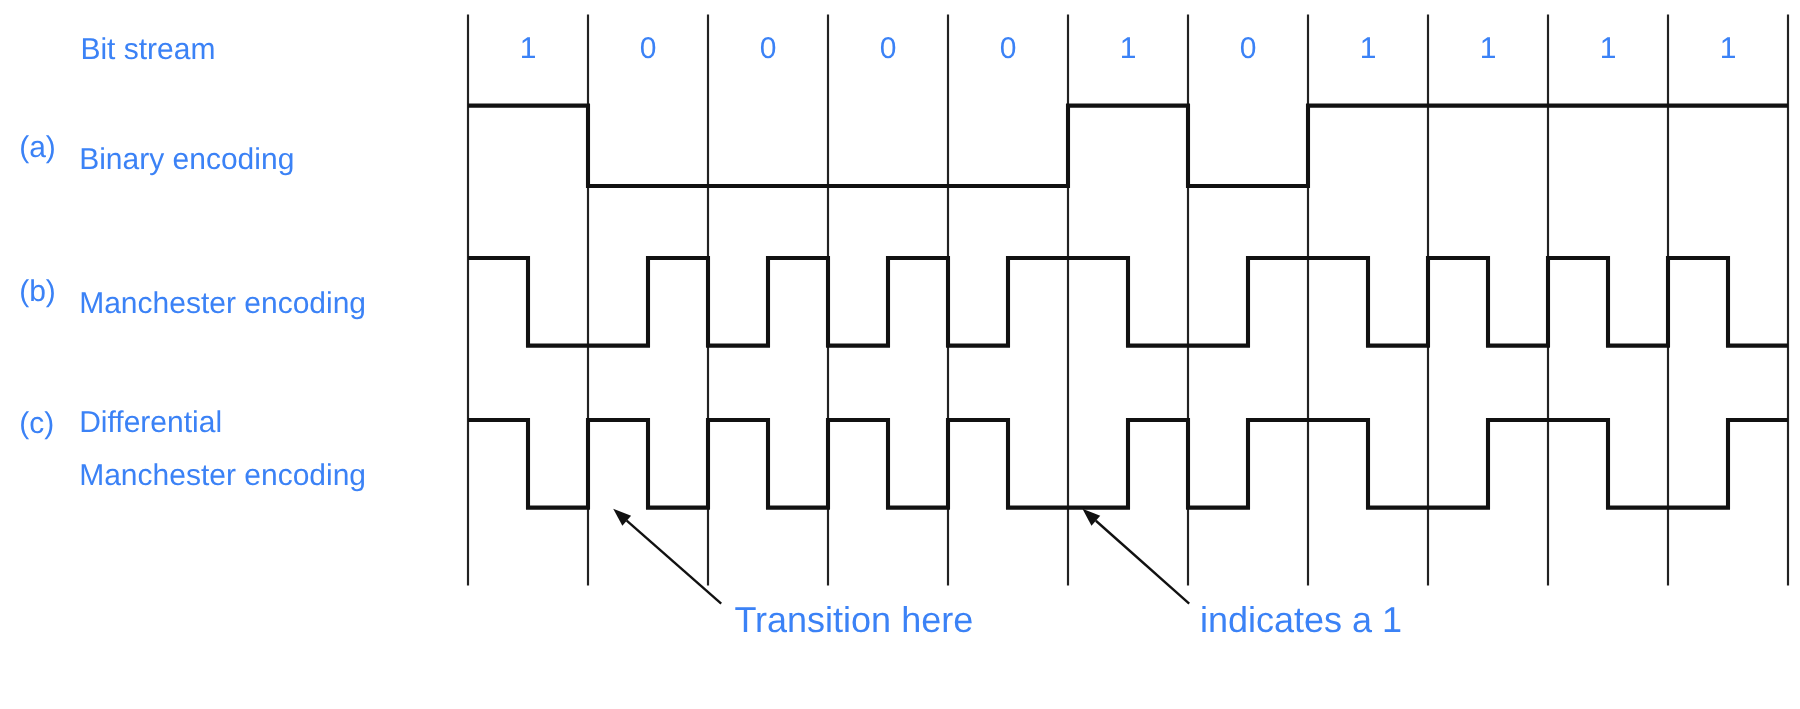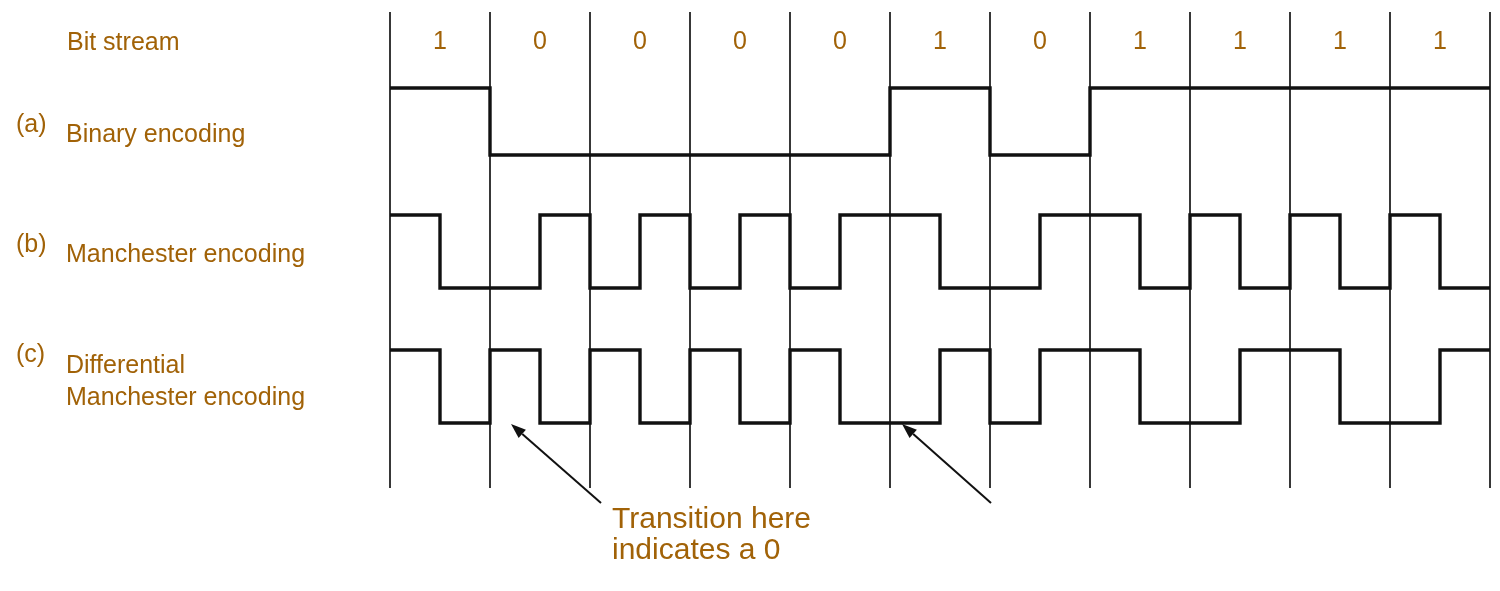--- a/index.html
+++ b/index.html
@@ -3,33 +3,33 @@
 <meta charset="utf-8">
 <style>
   * { margin: 0; padding: 0; box-sizing: border-box; }
   html, body { background: #ffffff; }
   .figure {
     position: relative;
     width: 1500px;
     height: 591px;
     background: #ffffff;
     font-family: "Liberation Sans", sans-serif;
-    color: #a16207;
+    color: #3b82f6;
     overflow: hidden;
   }
   #wave-svg { position: absolute; left: 0; top: 0; }
   .lbl { position: absolute; font-size: 25px; white-space: nowrap; }
   .tag { position: absolute; font-size: 25px; white-space: nowrap; }
   .bit-stream { left: 67px; top: 27px; }
   .tag-a { left: 16px; top: 109px; }
   .lbl-a { left: 66px; top: 119px; }
   .tag-b { left: 16px; top: 229px; }
   .lbl-b { left: 66px; top: 239px; }
   .tag-c { left: 16px; top: 339px; }
-  .lbl-c1 { left: 66px; top: 350px; text-align: right; }
+  .lbl-c1 { left: 66px; top: 338px; text-align: right; }
   .lbl-c2 { left: 66px; top: 382px; }
   #bit-row { position: absolute; left: 0; top: 0; width: 100%; height: 70px; }
   .bit { position: absolute; top: 26px; font-size: 25px; text-align: center; }
   .annot { position: absolute; font-size: 30px; line-height: 31px; white-space: nowrap; }
   .annot-1 { left: 612px; top: 502px; }
   .annot-2 { left: 1000px; top: 502px; }
   .grid { stroke: #222222; stroke-width: 1.8; }
   .wave { stroke: #111111; stroke-width: 3.4; fill: none; stroke-linejoin: miter; }
   .arrow-line { stroke: #111111; stroke-width: 2; }
   .arrow-head { fill: #111111; stroke: none; }
@@ -80,17 +80,17 @@
 
   <div class="tag tag-b">(b)</div>
   <div class="lbl lbl-b">Manchester encoding</div>
 
   <div class="tag tag-c">(c)</div>
   <div class="lbl lbl-c1">Differential</div>
   <div class="lbl lbl-c2">Manchester encoding</div>
 
   <div class="annot annot-1">
     <div>Transition here</div>
-    <div>indicates a 0</div>
   </div>
   <div class="annot annot-2">
+    <div>indicates a 1</div>
   </div>
 </div>
 
 </body></html>

